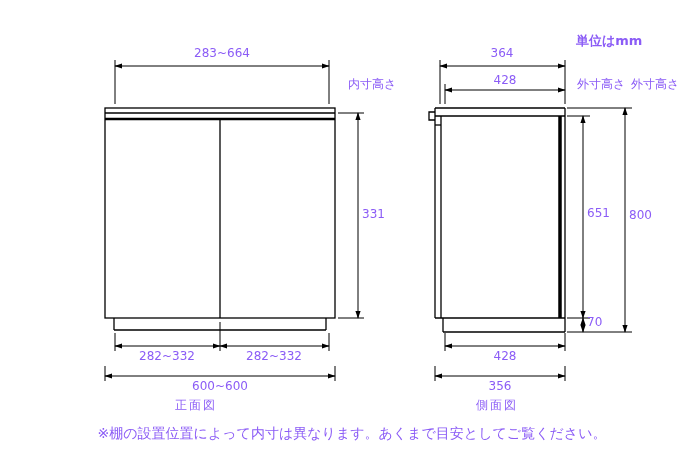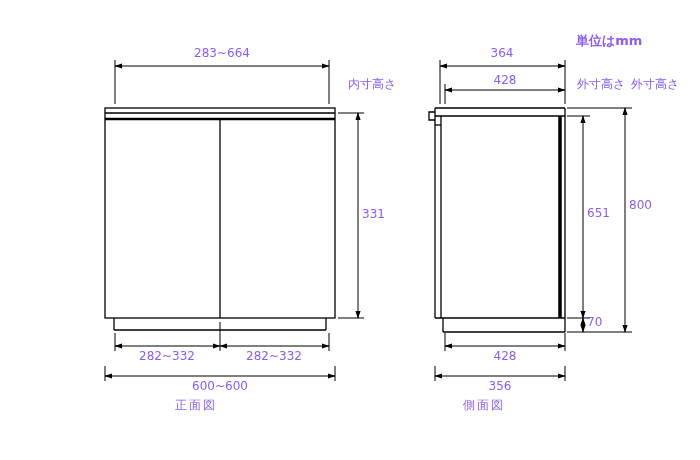--- a/index.html
+++ b/index.html
@@ -106,20 +106,21 @@
   <span class="t c" style="left:274px;top:349px">282~332</span>
   <span class="t c" style="left:220px;top:379px">600~600</span>
   <span class="t c ttl" style="left:196px;top:398px">正面図</span>
 
   <span class="t c" style="left:502px;top:46px">364</span>
   <span class="t c" style="left:505px;top:73px">428</span>
   <span class="t b" style="left:576px;top:33px">単位はmm</span>
   <span class="t" style="left:577px;top:77px">外寸高さ</span>
   <span class="t" style="left:631px;top:77px">外寸高さ</span>
   <span class="t" style="left:587px;top:206px">651</span>
-  <span class="t" style="left:629px;top:198px">800</span>
+  <span class="t" style="left:629px;top:208px">800</span>
   <span class="t" style="left:587px;top:315px">70</span>
   <span class="t c" style="left:505px;top:349px">428</span>
   <span class="t c" style="left:500px;top:379px">356</span>
-  <span class="t c ttl" style="left:484px;top:398px">側面図</span>
+  <span class="t c ttl" style="left:497px;top:398px">側面図</span>
 
+  <span class="t c note" style="left:352px;top:425px">※棚の設置位置によって内寸は異なります。あくまで目安としてご覧ください。</span>
 
 </div>
 
 </body></html>

